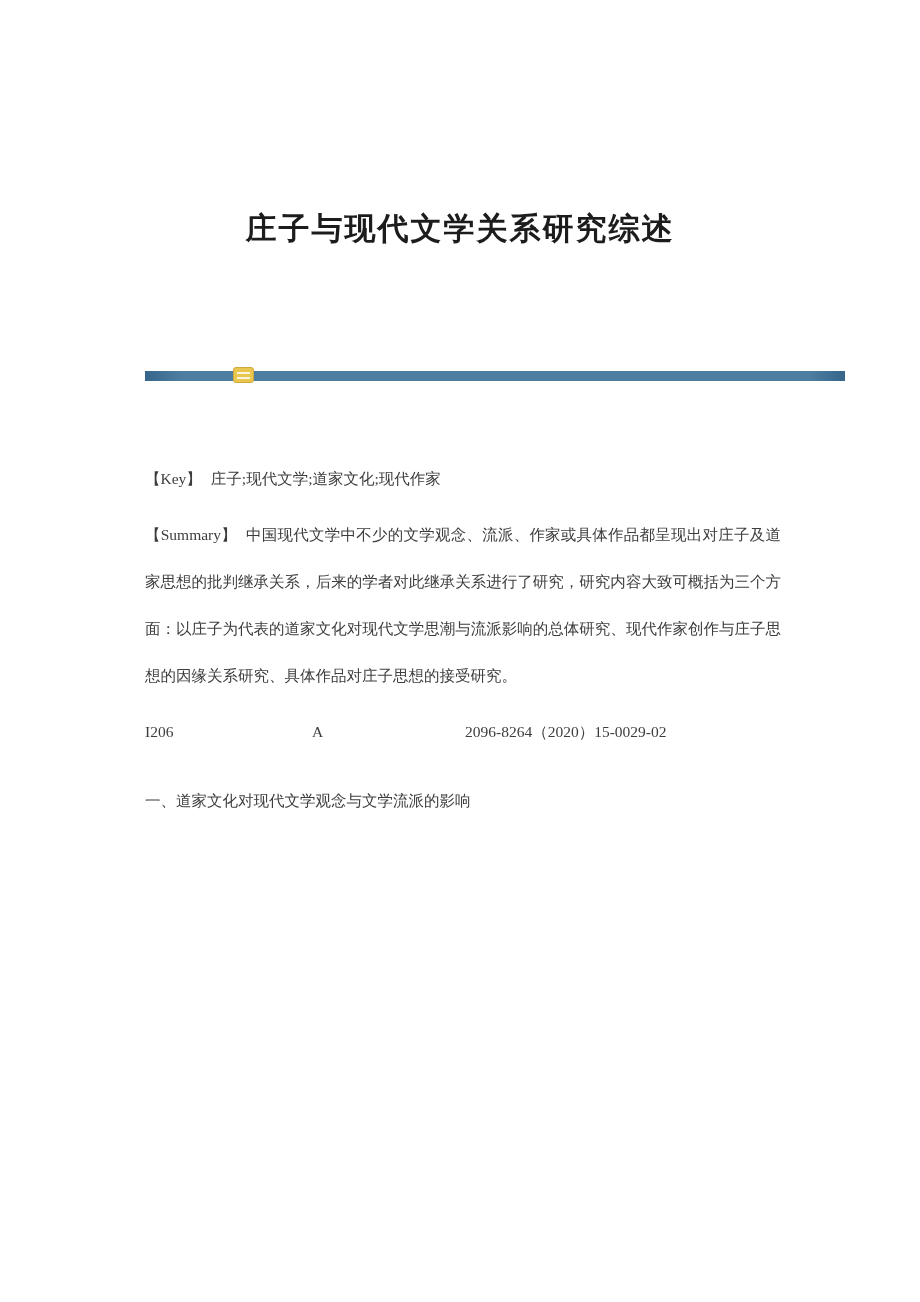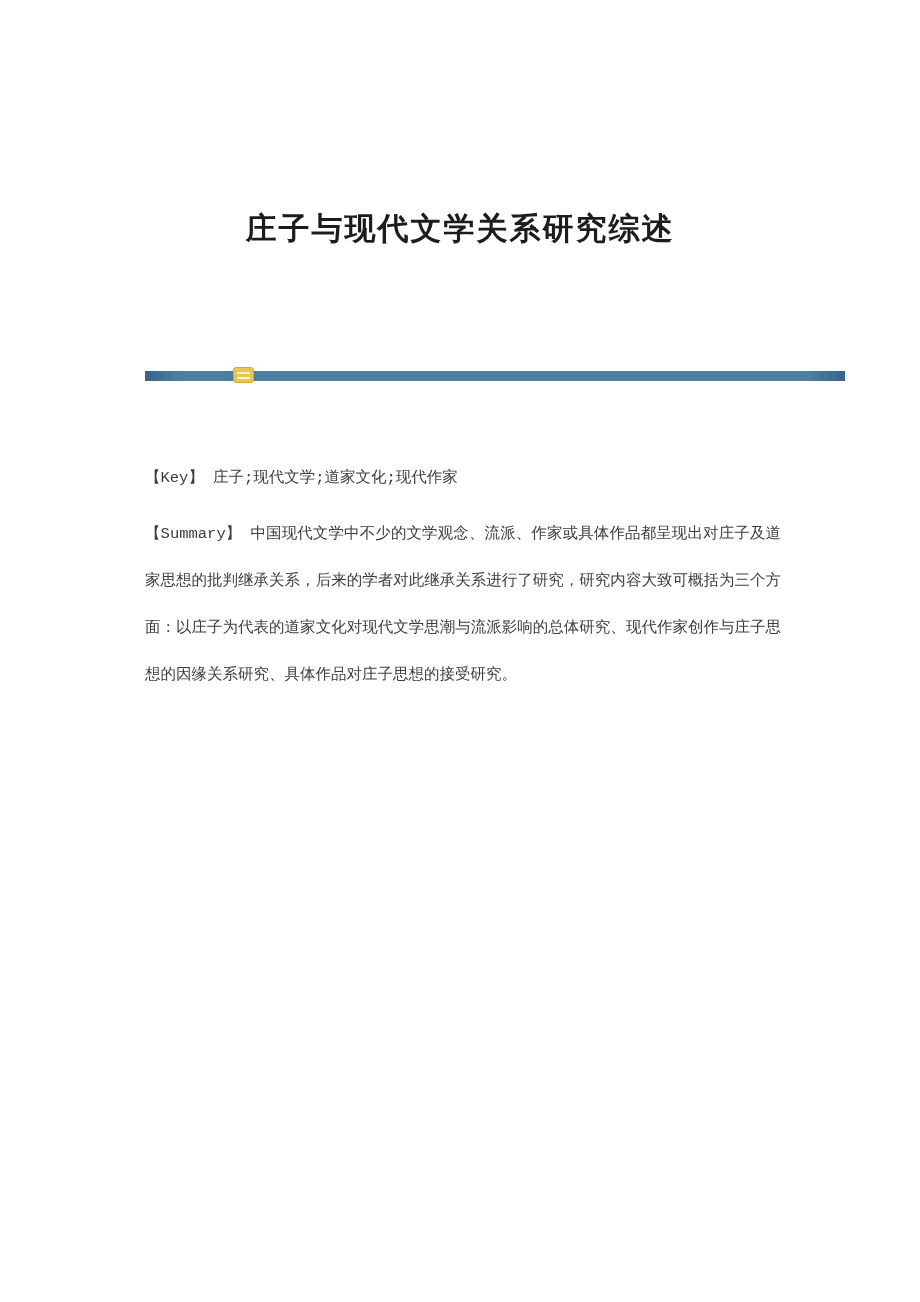--- a/index.html
+++ b/index.html
@@ -3,21 +3,21 @@
 <meta charset="utf-8">
 <style>
   * { margin: 0; padding: 0; box-sizing: border-box; }
   html, body { background: #ffffff; }
   .page {
     position: relative;
     width: 920px;
     height: 1302px;
     background: #ffffff;
     overflow: hidden;
-    font-family: Liberation Mono, monospace;
+    font-family: Liberation Serif, serif;
     color: #3d3d3d;
   }
   .title {
     position: absolute;
     top: 208px;
     left: 0;
     width: 100%;
     text-align: center;
     font-size: 31px;
     font-weight: 700;
@@ -97,17 +97,23 @@
   <div class="content">
 
     <p class="para">
       <span class="inline-label">【Key】</span><span>庄子;现代文学;道家文化;现代作家</span>
     </p>
 
     <p class="para">
       <span class="inline-label">【Summary】</span><span>中国现代文学中不少的文学观念、流派、作家或具体作品都呈现出对庄子及道家思想的批判继承关系，后来的学者对此继承关系进行了研究，研究内容大致可概括为三个方面：以庄子为代表的道家文化对现代文学思潮与流派影响的总体研究、现代作家创作与庄子思想的因缘关系研究、具体作品对庄子思想的接受研究。</span>
     </p>
 
+    <p class="meta-line">
+      <span class="m-clc">I206</span>
+      <span class="m-code">A</span>
+      <span class="m-article">2096-8264（2020）15-0029-02</span>
+    </p>
 
 
+    <h2 class="section-heading">一、道家文化对现代文学观念与文学流派的影响</h2>
 
   </div>
 </div>
 
 </body></html>

